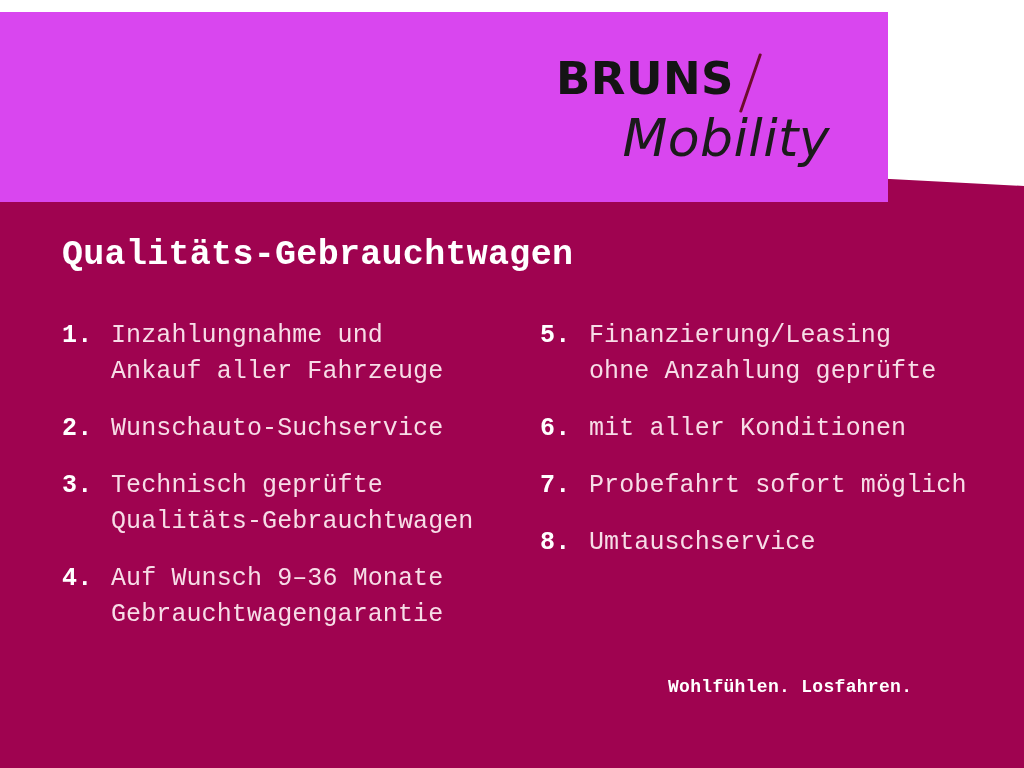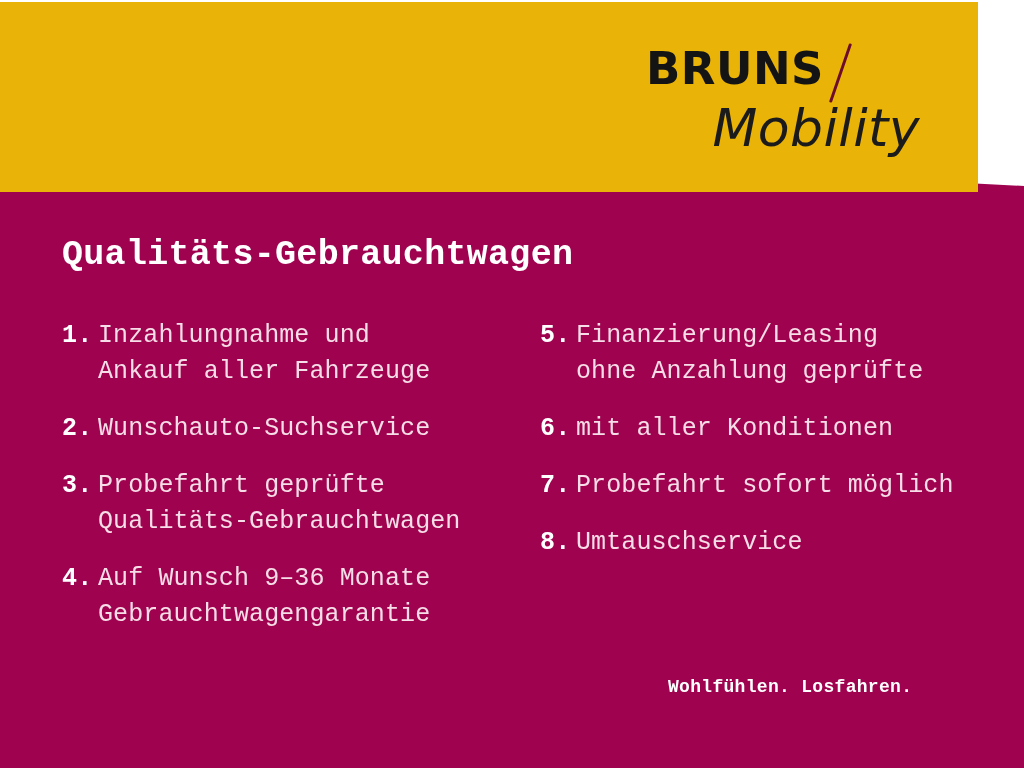--- a/index.html
+++ b/index.html
@@ -21,24 +21,24 @@
     width: 1024px;
     height: 768px;
     background: #ffffff;
     overflow: hidden;
   }
 
   
   .header {
     position: absolute;
     left: 0;
-    top: 2px;
-    width: 978px;
+    top: 12px;
+    width: 888px;
     height: 190px;
-    background: #eab308;
+    background: #d946ef;
     z-index: 3;
   }
 
   .logo {
     position: absolute;
     right: 58px;
     top: 44px;
     width: 320px;
     height: 112px;
   }
@@ -149,20 +149,21 @@
     letter-spacing: 0.2px;
   }
 
   .feature-text {
     flex: 1 1 auto;
     font-size: 25px;
     font-weight: normal;
     color: #f7dde7;
     line-height: 1.44;
     letter-spacing: 0.1px;
+    margin-left: 13px;
   }
 
   .feature-text .line2 { display: block; }
 
   
   .tagline {
     position: absolute;
     left: 668px;
     top: 678px;
     font-size: 18px;
@@ -207,21 +208,21 @@
         <div class="feature">
           <span class="feature-num">2.</span>
           <span class="feature-text">
             <span>Wunschauto-Suchservice</span>
           </span>
         </div>
 
         <div class="feature">
           <span class="feature-num">3.</span>
           <span class="feature-text">
-            <span>Probefahrt geprüfte</span>
+            <span>Technisch geprüfte</span>
             <span class="line2">Qualitäts-Gebrauchtwagen</span>
           </span>
         </div>
 
         <div class="feature">
           <span class="feature-num">4.</span>
           <span class="feature-text">
             <span>Auf Wunsch 9–36 Monate</span>
             <span class="line2">Gebrauchtwagengarantie</span>
           </span>

